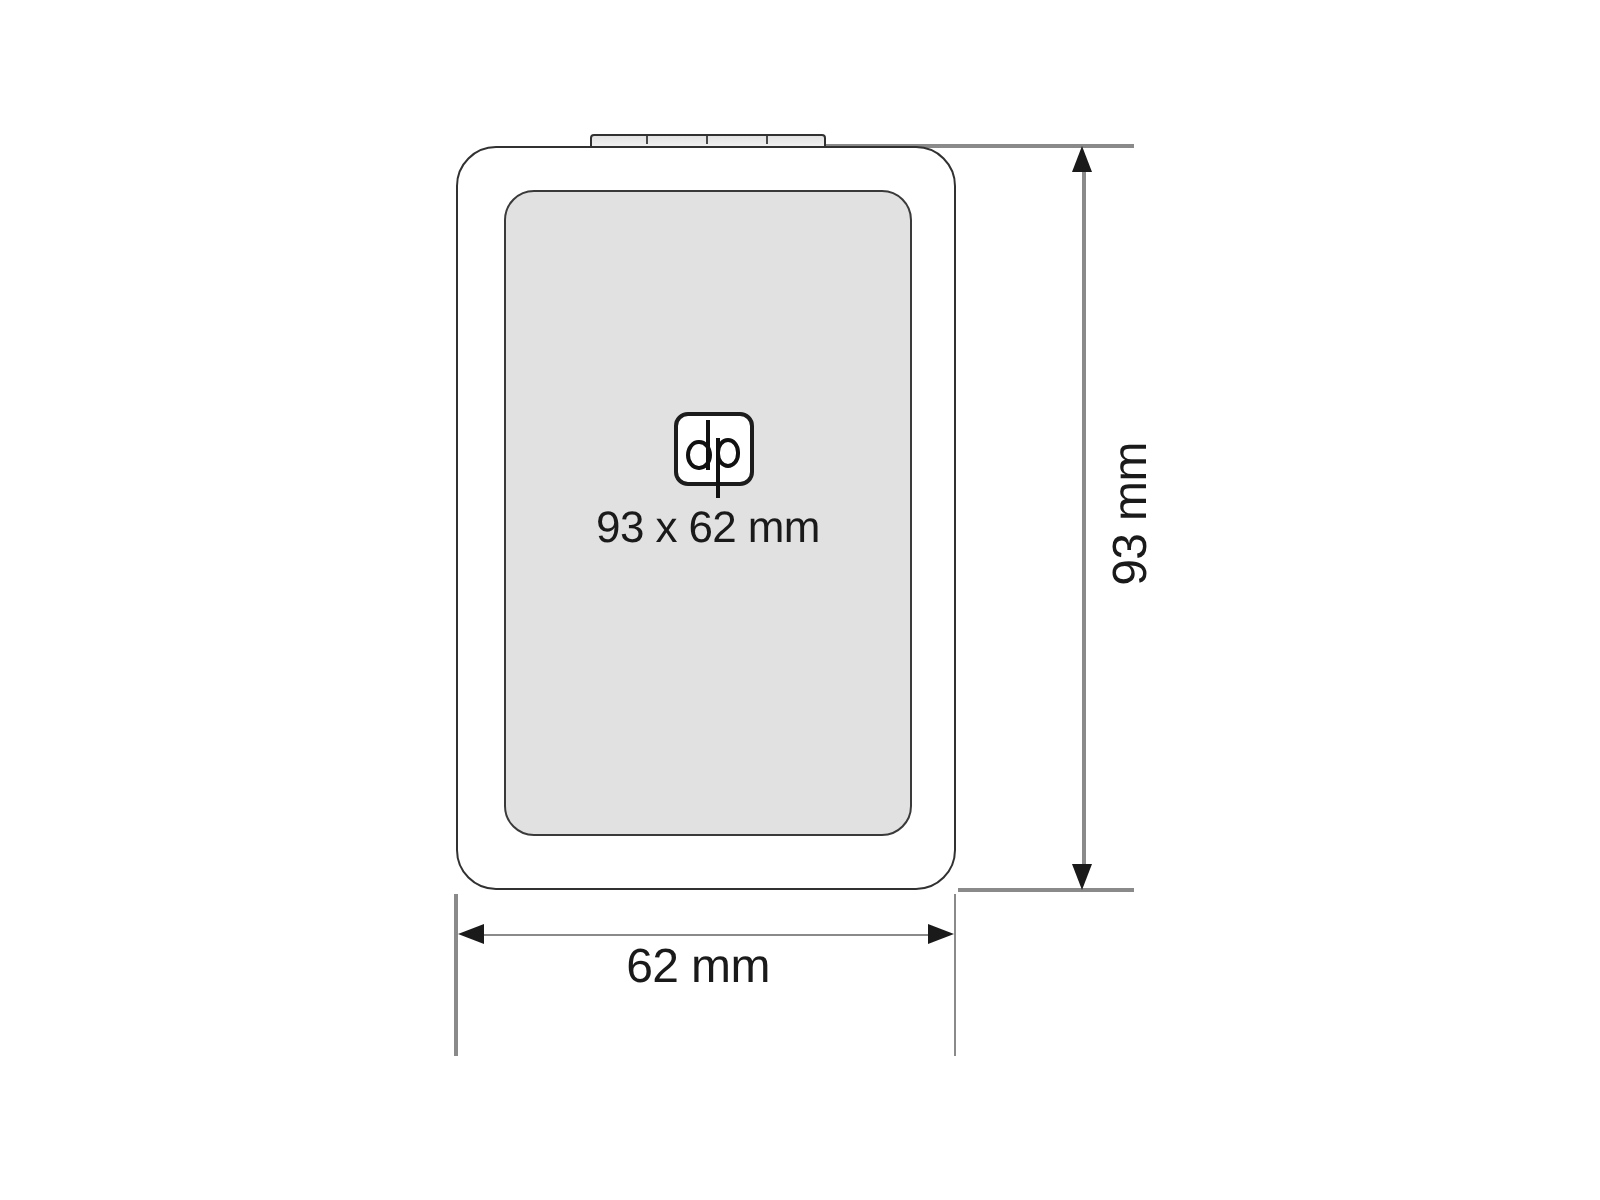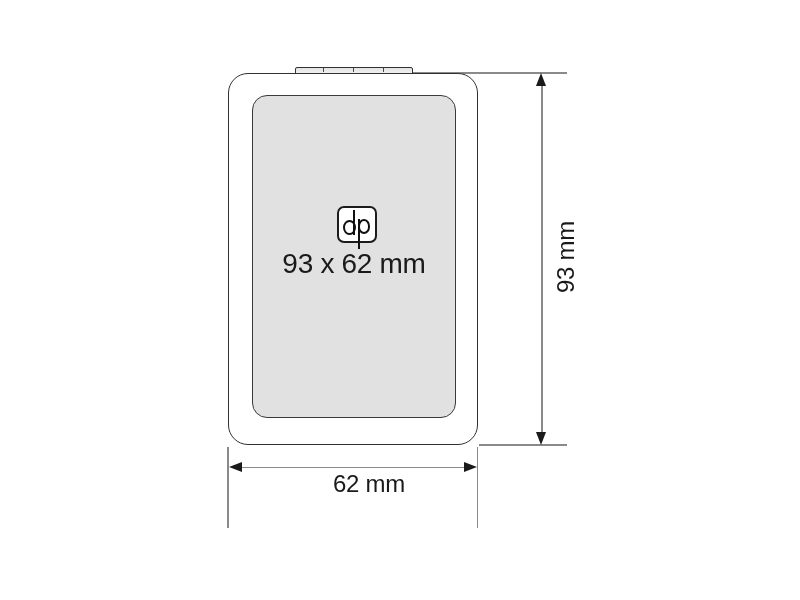--- a/index.html
+++ b/index.html
@@ -73,26 +73,25 @@
   .dim-label {
     color: var(--c-text, #1a1a1a);
     font-size: 24px;
     letter-spacing: -0.3px;
     white-space: nowrap;
     z-index: 5;
   }
   .print-size-label {
     left: 354px; top: 264px;
     transform: translate(-50%, -50%);
-    font-size: 28px;
+    font-size: 22px;
   }
   .width-label {
     left: 349px; top: 484px;
     transform: translate(-50%, -50%);
-    margin-left: 20px;
   }
   .height-label {
     left: 566px; top: 257px;
     transform: translate(-50%, -50%) rotate(-90deg);
   }
 
   
   .dim-line { background: var(--c-dimension_line, #8a8a8a); }
   .ext-top      { left: 413px; top: 72.4px; width: 154px; height: 1.2px; }
   .ext-bottom   { left: 479px; top: 444.4px; width: 88px; height: 1.2px; }

